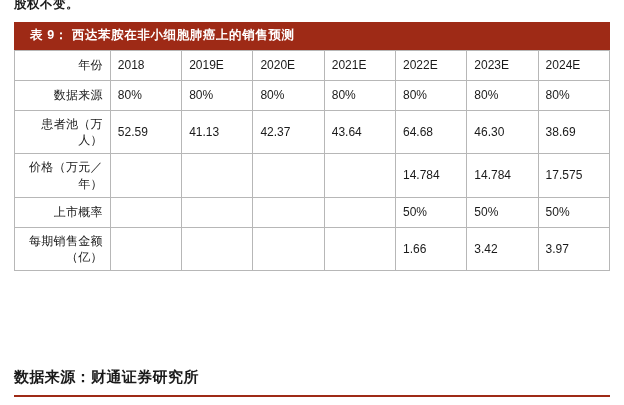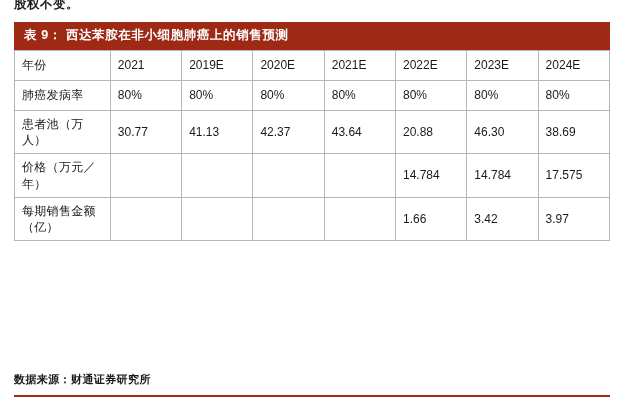--- a/index.html
+++ b/index.html
@@ -35,56 +35,56 @@
     position: absolute;
     top: 22px;
     left: 14px;
     width: 596px;
   }
   .table-title {
     background: #9e2a16;
     color: #ffffff;
     font-size: 12.5px;
     font-weight: bold;
-    padding: 6px 10px 7px 10px;
+    padding: 6px 10px 7px 16px;
     box-sizing: border-box;
     letter-spacing: 0.6px;
     line-height: 1.2;
   }
   table.forecast {
     border-collapse: collapse;
     width: 100%;
     table-layout: fixed;
     font-size: 12px;
   }
   table.forecast td {
     border: 1px solid #b7b7b7;
     padding: 5px 7px;
     vertical-align: middle;
     line-height: 1.35;
     height: 19px;
     word-break: break-all;
   }
   table.forecast td.rowhead {
-    text-align: left;
+    text-align: right;
     letter-spacing: 0.3px;
   }
   table.forecast td.val {
     text-align: left;
   }
   table.forecast tr.header-row td {
     font-weight: normal;
   }
   col.c0 { width: 16.1%; }
   col.cx { width: 11.98%; }
   .source {
     position: absolute;
     left: 14px;
     bottom: 18px;
-    font-size: 11px;
+    font-size: 15px;
     font-weight: bold;
     color: #1a1a1a;
     letter-spacing: 0.4px;
     white-space: nowrap;
   }
   .bottom-rule {
     position: absolute;
     left: 14px;
     bottom: 8px;
     width: 596px;
@@ -109,66 +109,76 @@
           <col class="cx">
           <col class="cx">
           <col class="cx">
           <col class="cx">
           <col class="cx">
           <col class="cx">
       </colgroup>
       <tbody>
         <tr class="header-row">
           <td class="rowhead">年份</td>
-          <td class="val">2021</td>
+          <td class="val">2018</td>
           <td class="val">2019E</td>
           <td class="val">2020E</td>
           <td class="val">2021E</td>
           <td class="val">2022E</td>
           <td class="val">2023E</td>
           <td class="val">2024E</td>
         </tr>
 
 
 
 
         <tr>
-          <td class="rowhead">肺癌发病率</td>
+          <td class="rowhead">数据来源</td>
           <td class="val">80%</td>
           <td class="val">80%</td>
           <td class="val">80%</td>
           <td class="val">80%</td>
           <td class="val">80%</td>
           <td class="val">80%</td>
           <td class="val">80%</td>
         </tr>
 
         <tr>
           <td class="rowhead">患者池（万人）</td>
-          <td class="val">30.77</td>
+          <td class="val">52.59</td>
           <td class="val">41.13</td>
           <td class="val">42.37</td>
           <td class="val">43.64</td>
-          <td class="val">20.88</td>
+          <td class="val">64.68</td>
           <td class="val">46.30</td>
           <td class="val">38.69</td>
         </tr>
 
 
         <tr>
           <td class="rowhead">价格（万元／年）</td>
           <td class="val"></td>
           <td class="val"></td>
           <td class="val"></td>
           <td class="val"></td>
           <td class="val">14.784</td>
           <td class="val">14.784</td>
           <td class="val">17.575</td>
         </tr>
 
+        <tr>
+          <td class="rowhead">上市概率</td>
+          <td class="val"></td>
+          <td class="val"></td>
+          <td class="val"></td>
+          <td class="val"></td>
+          <td class="val">50%</td>
+          <td class="val">50%</td>
+          <td class="val">50%</td>
+        </tr>
 
         <tr>
           <td class="rowhead">每期销售金额（亿）</td>
           <td class="val"></td>
           <td class="val"></td>
           <td class="val"></td>
           <td class="val"></td>
           <td class="val">1.66</td>
           <td class="val">3.42</td>
           <td class="val">3.97</td>

